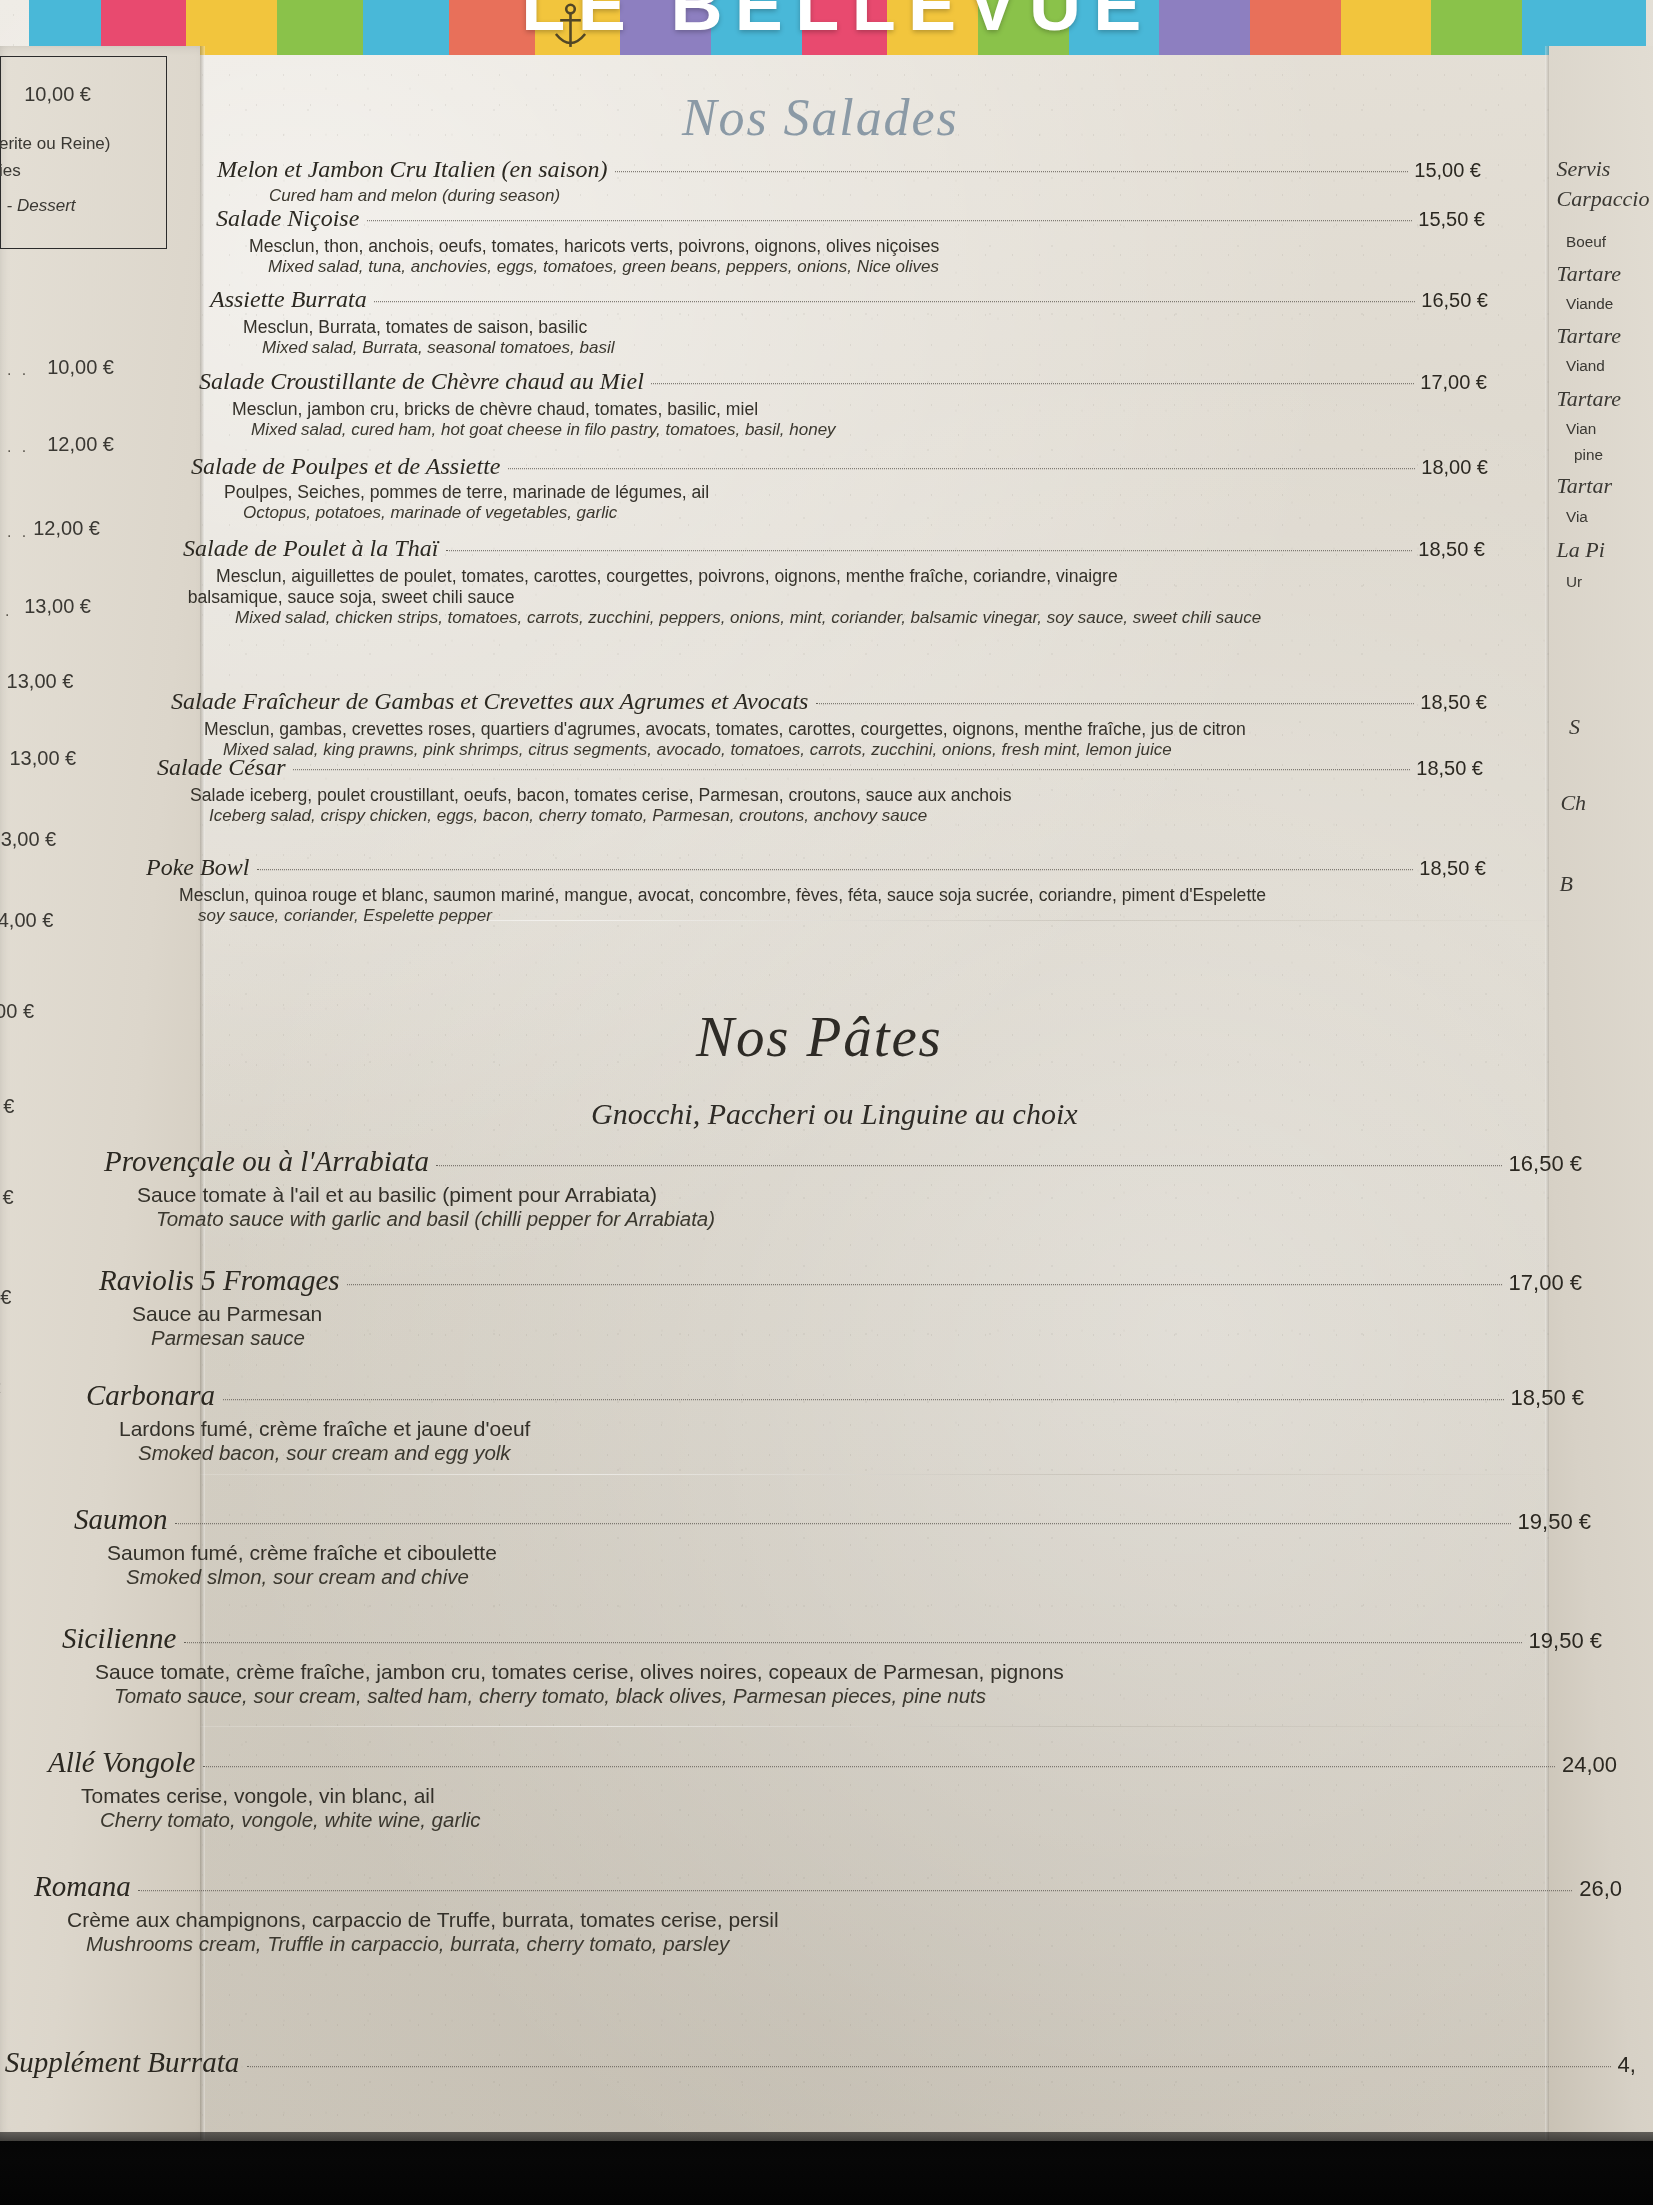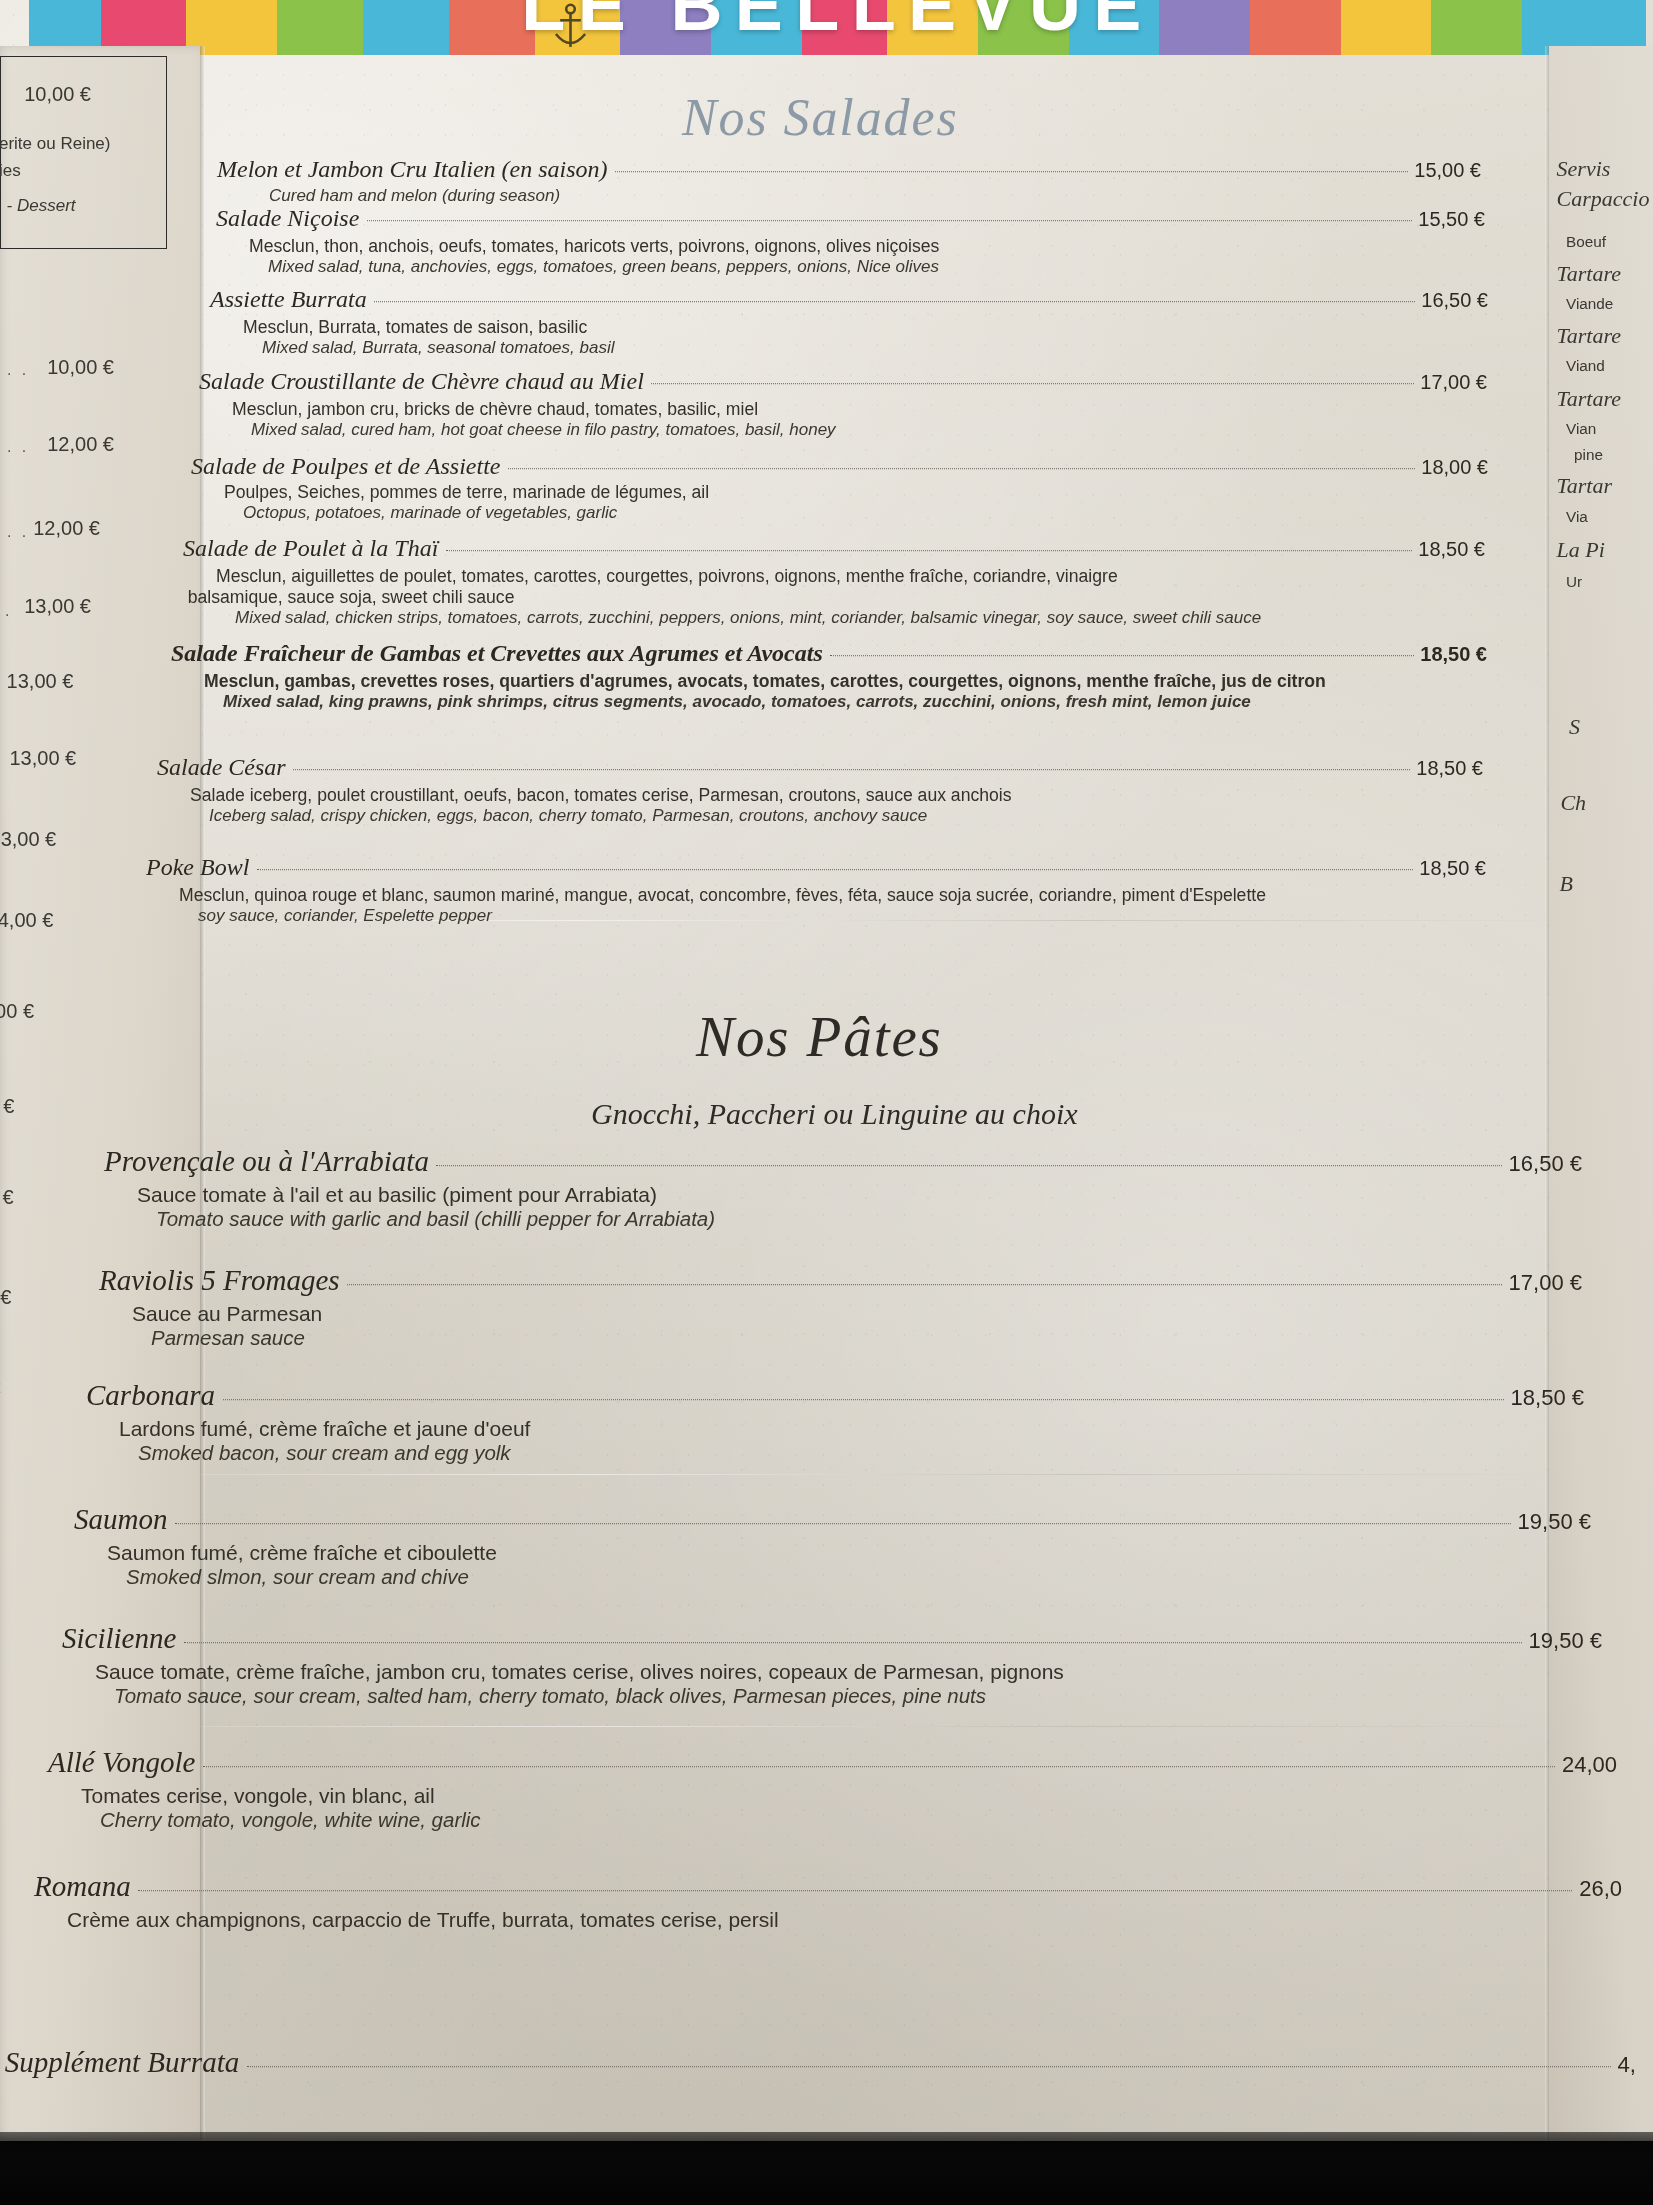--- a/index.html
+++ b/index.html
@@ -440,21 +440,21 @@
         <div class="item-head">
           <span class="item-name">Salade de Poulet à la Thaï</span>
           <span class="dots"></span>
           <span class="price">18,50 €</span>
         </div>
         <div class="desc-fr indent1" style="margin-top:3.8px;">Mesclun, aiguillettes de poulet,  tomates, carottes, courgettes, poivrons, oignons, menthe fraîche, coriandre, vinaigre</div>
         <div class="desc-fr" style="padding-left:4.8px;">balsamique, sauce soja, sweet chili sauce</div>
         <div class="desc-en indent2">Mixed salad, chicken strips, tomatoes, carrots, zucchini, peppers, onions, mint, coriander, balsamic vinegar, soy sauce, sweet chili sauce</div>
       </div>
 
-      <div class="item" style="left:171px; top:640px; width:1316px;font-weight:bold;">
+      <div class="item" style="left:171px; top:688px; width:1316px;">
         <div class="item-head">
           <span class="item-name">Salade Fraîcheur de Gambas et Crevettes aux Agrumes et Avocats</span>
           <span class="dots"></span>
           <span class="price">18,50 €</span>
         </div>
         <div class="desc-fr indent1" style="margin-top:3.8px;">Mesclun, gambas, crevettes roses, quartiers d'agrumes, avocats, tomates, carottes, courgettes, oignons,  menthe fraîche, jus de citron</div>
         <div class="desc-en indent2">Mixed salad, king prawns, pink shrimps, citrus segments, avocado, tomatoes, carrots, zucchini, onions, fresh mint, lemon juice</div>
       </div>
 
       <div class="item" style="left:157px; top:754px; width:1326px;">
@@ -543,20 +543,21 @@
         <div class="desc-en indent2">Cherry tomato, vongole, white wine, garlic</div>
       </div>
 
       <div class="item" style="left:34px; top:1870px; width:1588px;">
         <div class="item-head">
           <span class="item-name">Romana</span>
           <span class="dots"></span>
           <span class="price">26,0</span>
         </div>
         <div class="desc-fr indent1" style="margin-top:4.8px;">Crème aux champignons, carpaccio de Truffe, burrata, tomates cerise, persil</div>
+        <div class="desc-en indent2">Mushrooms cream, Truffle in carpaccio, burrata, cherry tomato, parsley</div>
       </div>
 
       <div class="item" style="left:4.8px; top:2046px; width:1631px;">
         <div class="item-head">
           <span class="item-name">Supplément Burrata</span>
           <span class="dots"></span>
           <span class="price">4,</span>
         </div>
       </div>
 

